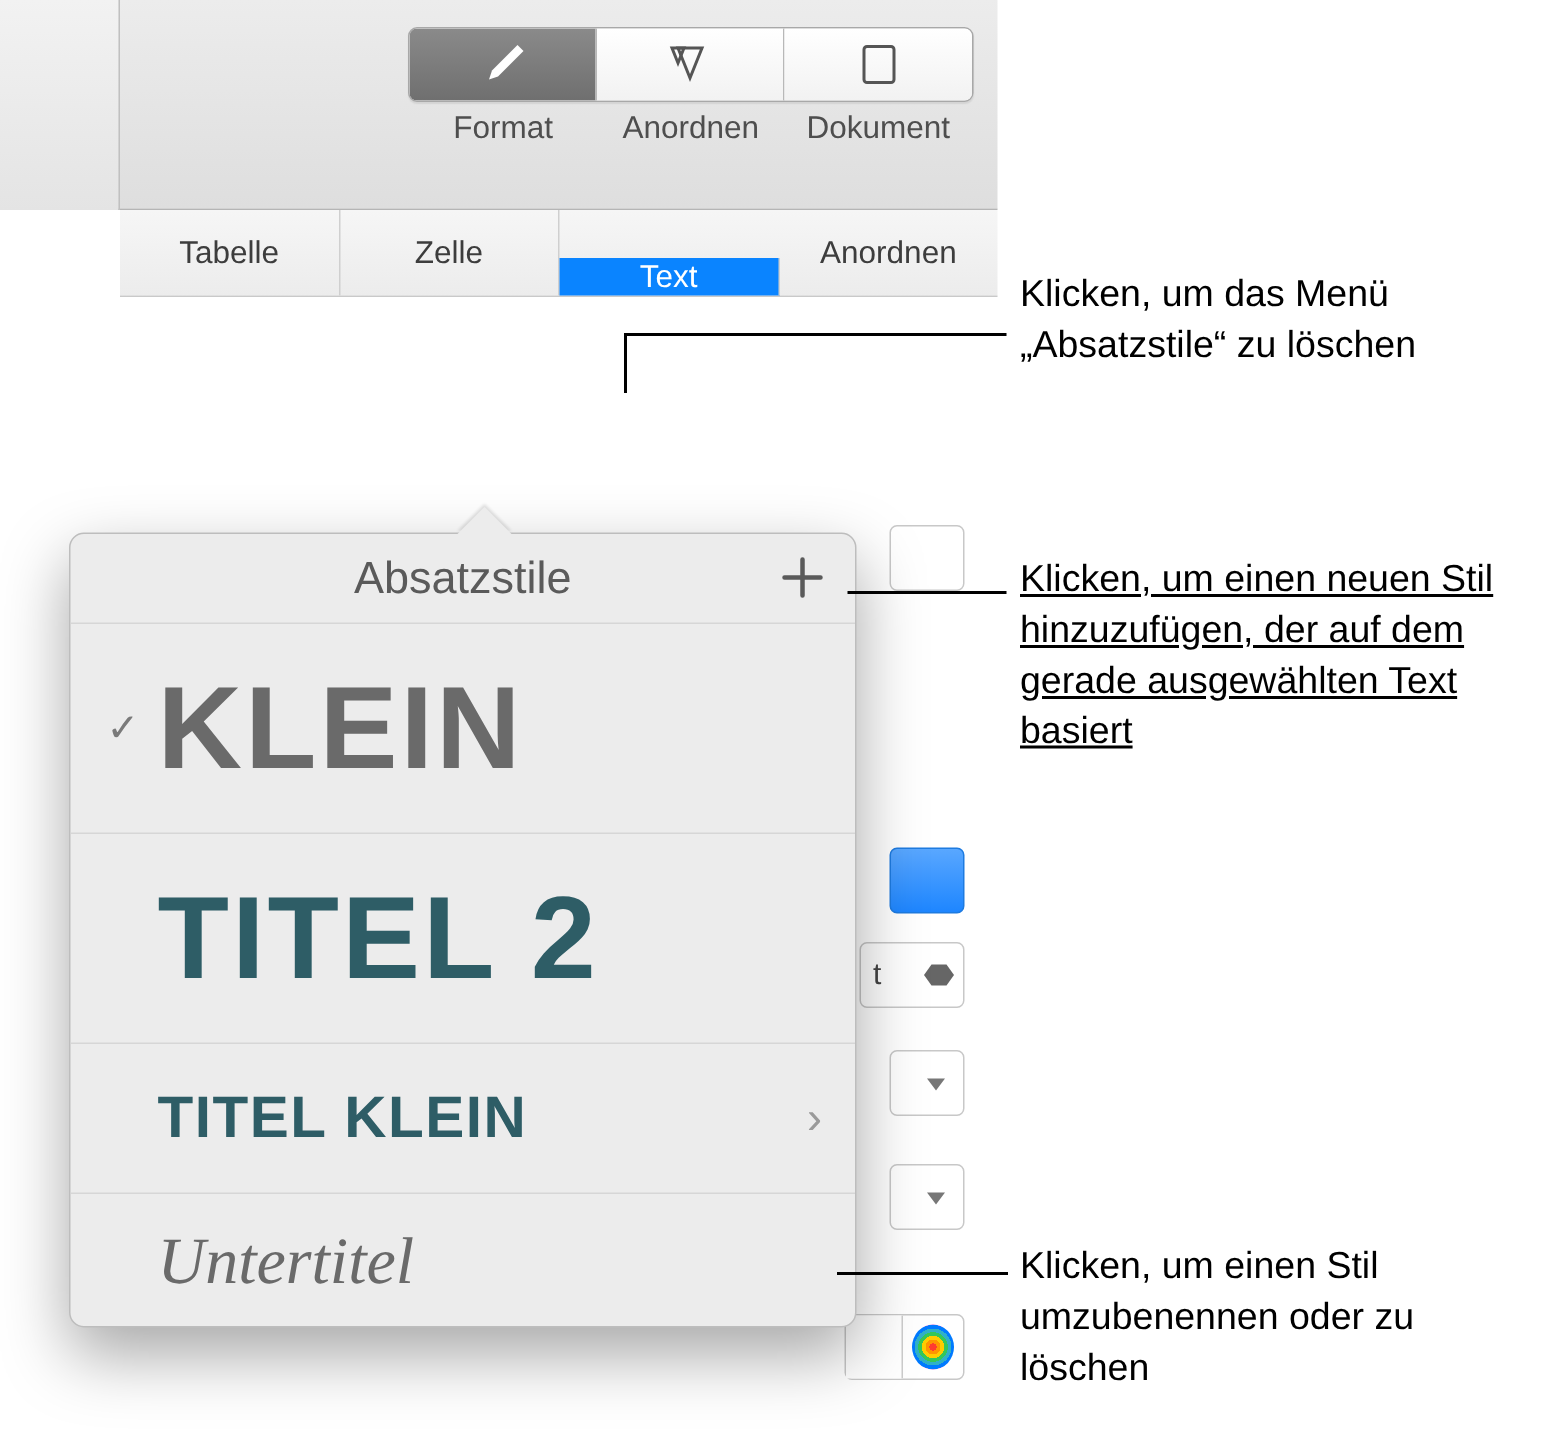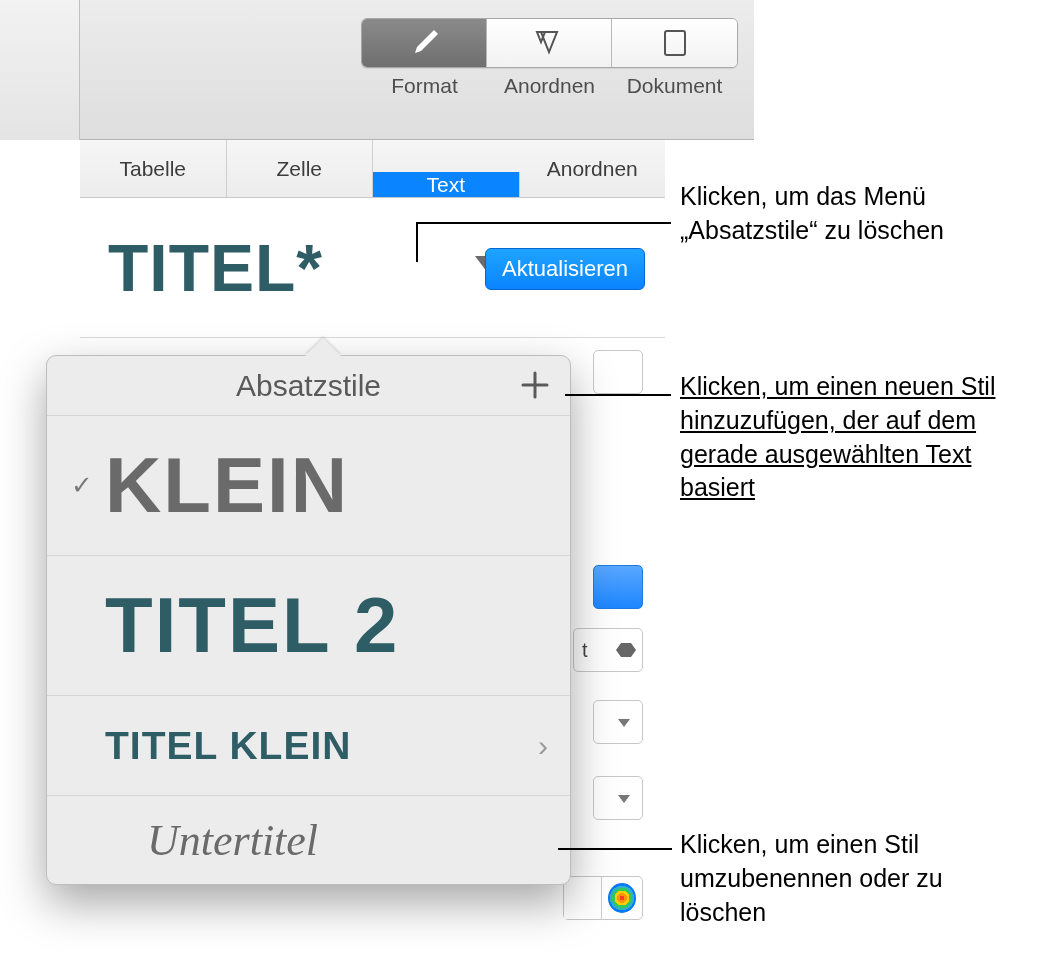--- a/index.html
+++ b/index.html
@@ -9,21 +9,21 @@
     width: 1045px;
     height: 963px;
     position: relative;
     overflow: hidden;
   }
 
   
   .window-chrome {
     position: absolute;
     left: 0; top: 0;
-    width: 754px;
+    width: 665px;
     height: 140px;
     background: linear-gradient(#ececec, #dedede);
     border-bottom: 1px solid #b5b5b5;
   }
   .window-chrome-left {
     position:absolute; left:0; top:0; width:80px; height:140px;
     border-right:1px solid #c0c0c0;
     background:linear-gradient(#f2f2f2,#e4e4e4);
   }
   .toolbar {
@@ -243,21 +243,20 @@
     font-weight:700;
     color:#2e5d66;
     letter-spacing:1px;
   }
   .lbl.sub {
     font-family: Georgia, "Times New Roman", serif;
     font-style: italic;
     font-size:44px;
     color:#6a6a6a;
     font-weight:400;
-    margin-left:42px;
   }
   .pop-item .chevron {
     position:absolute; right:22px; top:50%;
     transform:translateY(-50%);
     color:#9a9a9a;
     font-size:30px;
   }
   .pop-item.short { height:100px; }
   .pop-item.shortest { height:88px; }
 
@@ -316,25 +315,20 @@
 </div>
 
 <div class="inspector">
   <div class="insp-tabs">
     <div class="insp-tab">Tabelle</div>
     <div class="insp-tab">Zelle</div>
     <div class="insp-tab active">Text</div>
     <div class="insp-tab">Anordnen</div>
   </div>
 
-  <div class="style-row">
-    <div class="style-name">TITEL*</div>
-    <div class="dropdown-caret"></div>
-    <div class="update-btn">Aktualisieren</div>
-  </div>
 
   <div class="bg-control" style="top:210px;"></div>
   <div class="bg-control bg-popup" style="top:425px;"></div>
   <div class="bg-control bg-stepper" style="top:488px;width:70px;">
     <span style="position:absolute;left:8px;top:10px;font-size:20px;color:#444">t</span>
   </div>
   <div class="bg-control bg-plain-drop" style="top:560px;"></div>
   <div class="bg-control bg-plain-drop" style="top:636px;"></div>
   <div class="bg-control bg-colorwell" style="top:736px;width:80px;">
     <div class="sw"></div>

